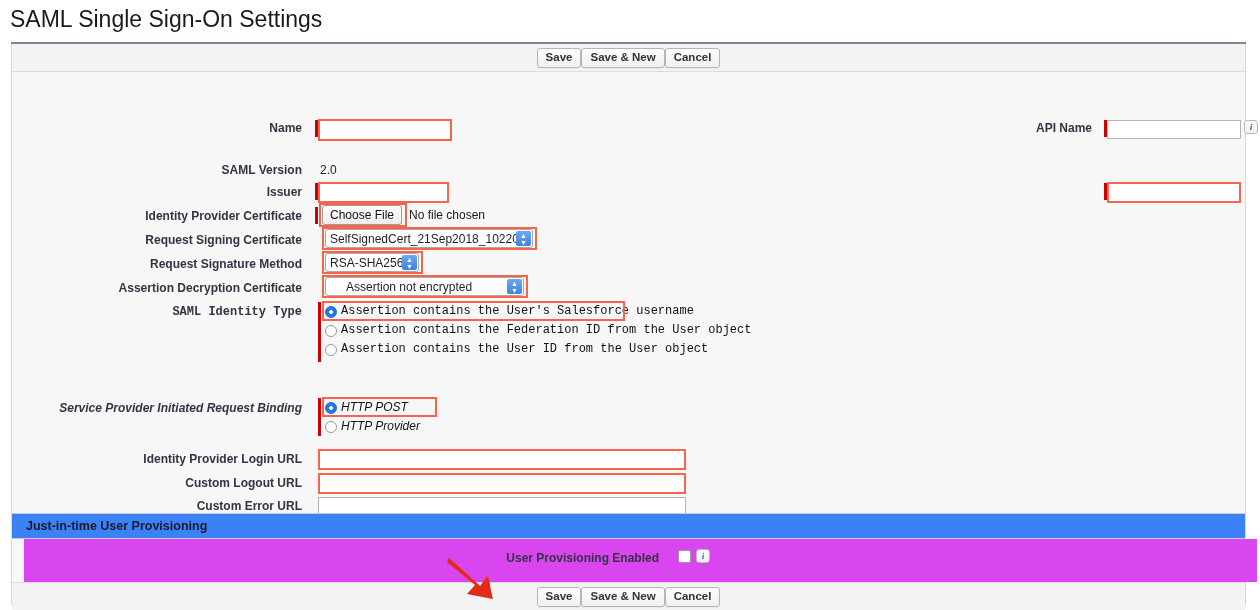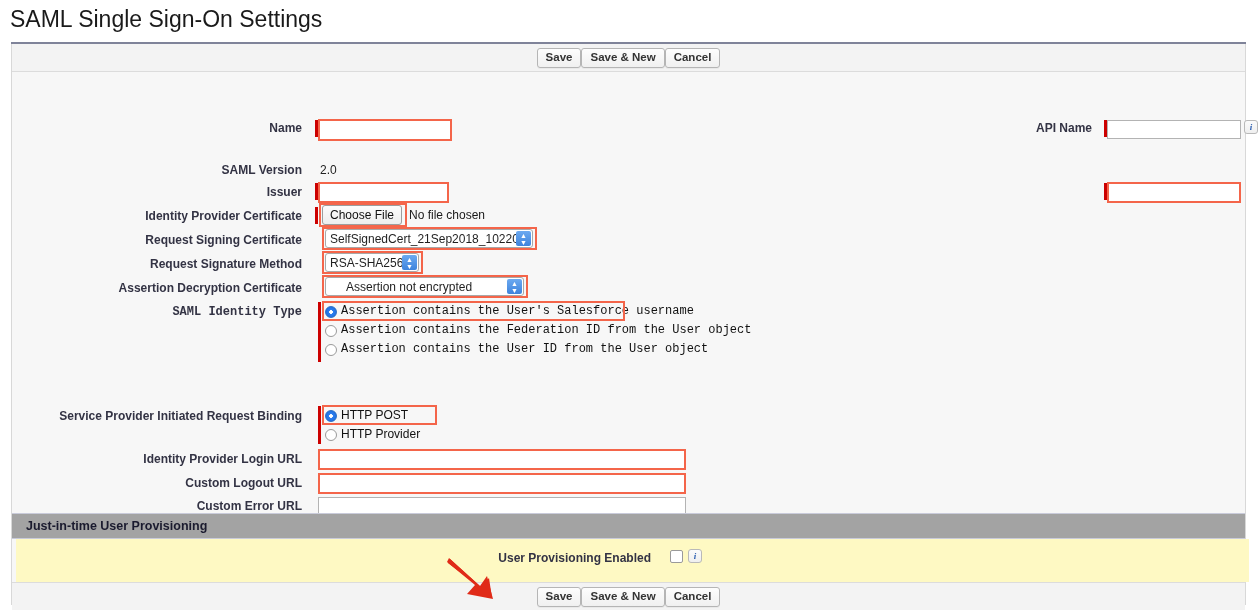--- a/index.html
+++ b/index.html
@@ -233,36 +233,36 @@
     text-align: center;
     line-height: 13px;
     font-family: "Liberation Serif", serif;
   }
 
   
   .section-head {
     position: absolute;
     left: 0; top: 469px;
     width: 1233px; height: 26px;
-    background: #a3a3a3;
+    background: #3b82f6;
     border-top: 1px solid #c9cbda;
     border-bottom: 1px solid #c9cbda;
   }
   .section-head span {
     position: absolute;
     left: 14px; top: 5px;
     font-size: 12.5px;
     font-weight: bold;
     color: #1a1a2e;
   }
   .section-body {
     position: absolute;
-    left: 4px; top: 495px;
+    left: 12px; top: 495px;
     width: 1233px; height: 43px;
-    background: #fef9c3;
+    background: #d946ef;
   }
 
   
   .arrow-anno {
     position: absolute;
     left: 447px; top: 556px;
     width: 70px; height: 45px;
     pointer-events: none;
   }
 </style>
@@ -370,21 +370,21 @@
           <span class="rdo"></span>
           <span>Assertion contains the Federation ID from the User object</span>
         </div>
         <div class="radio-item" style="left:313px;top:38px;">
           <span class="rdo"></span>
           <span>Assertion contains the User ID from the User object</span>
         </div>
       </div>
 
 
-      <div class="row" style="top:335px;height:40px;">
+      <div class="row" style="top:327px;height:40px;font-style:italic;">
         <div class="lbl" style="left:0;width:290px;top:1px;">Service Provider Initiated Request Binding</div>
         <div class="reqbar tall2" style="left:306px;top:-2px;"></div>
         <div class="radio-item" style="left:313px;top:0px;">
           <span class="rdo on"></span>
           <span>HTTP POST</span>
         </div>
         <div class="hl-box" style="left:310px;top:-3px;width:115px;height:20px;"></div>
         <div class="radio-item" style="left:313px;top:19px;">
           <span class="rdo"></span>
           <span>HTTP Provider</span>

